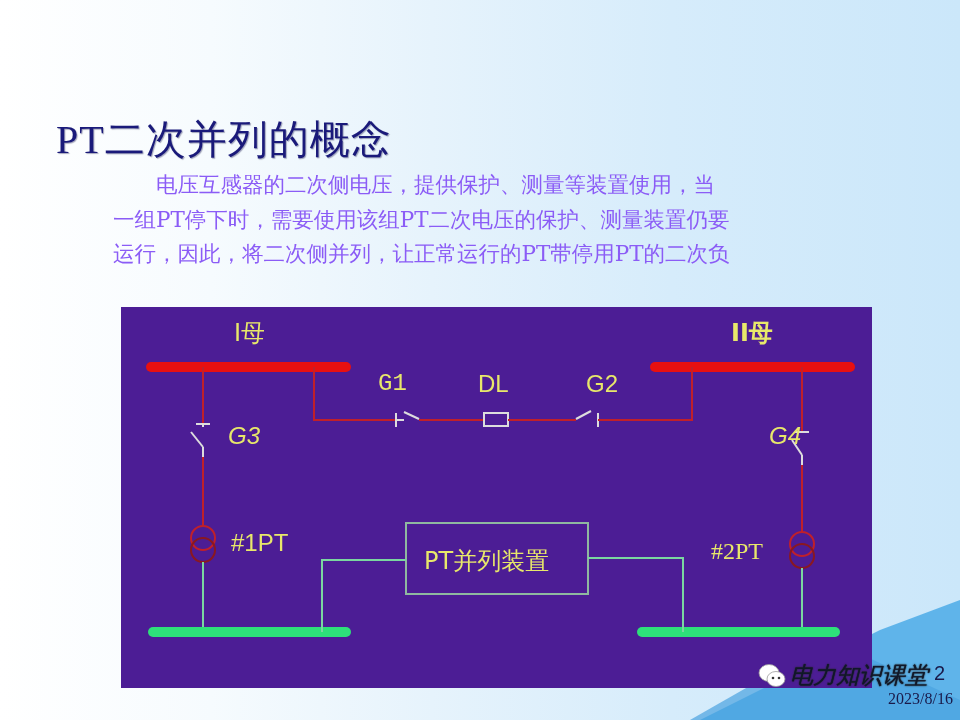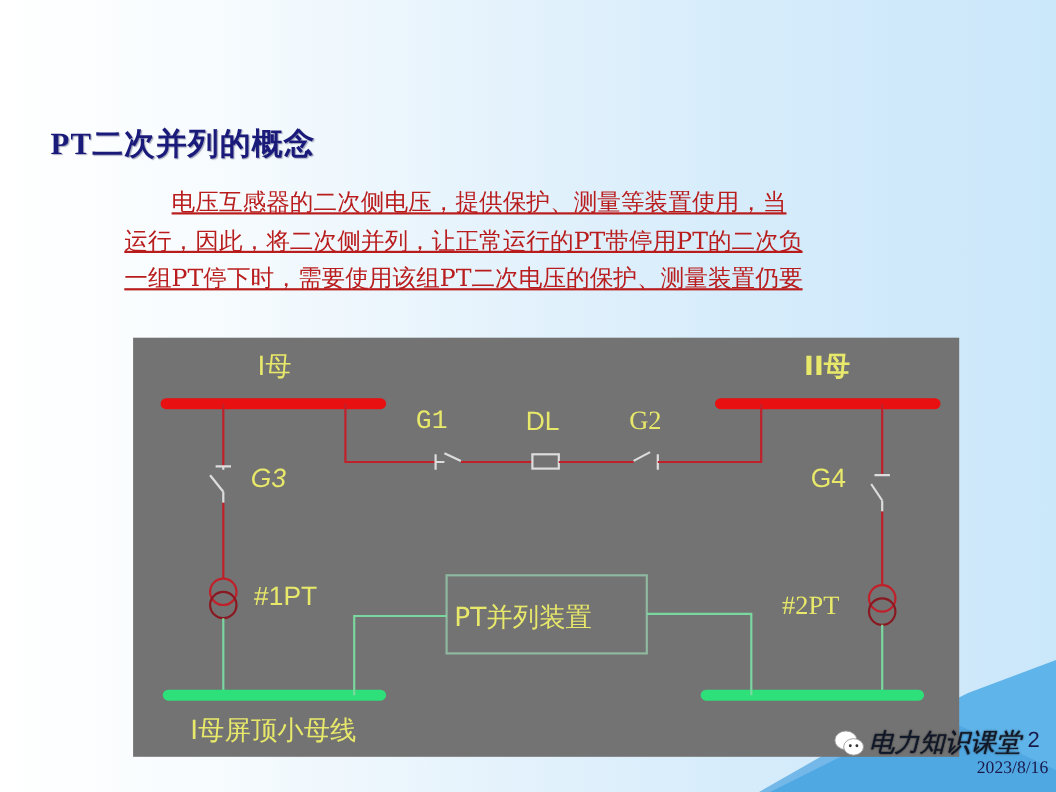--- a/index.html
+++ b/index.html
@@ -1,47 +1,47 @@
 <!DOCTYPE html>
 <html><head>
 <meta charset="utf-8">
 <style>
   html, body { margin:0; padding:0; }
   body { width:960px; height:720px; overflow:hidden; position:relative;
     background: linear-gradient(90deg, #ffffff 0%, #f6fbfe 22%, #e6f3fc 45%, #d6ecfb 70%, #cbe7fa 100%);
     font-family: "DejaVu Serif", "Liberation Serif", serif; }
   .corner { position:absolute; left:0; top:0; width:960px; height:720px; }
-  .title { position:absolute; left:46px; top:112px; font-size:28px; color:#1a1a7a;
+  .title { position:absolute; left:56px; top:112px; font-size:40px; color:#1a1a7a;
     font-family: "Liberation Serif", "DejaVu Serif", serif; letter-spacing:1px;
-    text-shadow: 1px 1px 1px rgba(0,0,60,0.35); font-weight: bold; }
-  .para { position:absolute; left:113px; top:168px; width:760px; font-size:21.5px; line-height:34.5px; color:#b91c1c;text-decoration:underline; }
+    text-shadow: 1px 1px 1px rgba(0,0,60,0.35); }
+  .para { position:absolute; left:113px; top:168px; width:760px; font-size:21.5px; line-height:34.5px; color:#8b5cf6; }
   .para .indent { display:inline-block; width:43px; }
-  .diagram { position:absolute; left:121px; top:307px; width:751px; height:381px; background:#737373; }
+  .diagram { position:absolute; left:121px; top:307px; width:751px; height:381px; background:#4c1d95; }
   .diagram svg { position:absolute; left:0; top:0; }
   .lbl { position:absolute; color:#e8e86a; font-family:"Liberation Sans", "DejaVu Sans", sans-serif; font-size:24px; white-space:nowrap; }
   .lbl.cjk { font-family:"DejaVu Sans", sans-serif; }
   .watermark { position:absolute; left:758px; top:660px; display:flex; align-items:center; }
   .wm-text { font-family:"DejaVu Sans", sans-serif; font-size:23px; color:#0f172a; text-shadow:0 0 2px #333, 0 0 1px #000; margin-left:4px;font-style:italic; }
   .pagenum { position:absolute; left:934px; top:662px; font-size:20px; color:#1a1a4a; font-family:"Liberation Sans", sans-serif; }
   .date { position:absolute; left:876px; top:690px; font-size:16px; color:#1a1a4a; font-family:Liberation Serif, serif;margin-left:12px; }
 </style>
 </head>
 <body>
 
 <svg class="corner" width="960" height="720">
   <polygon points="880,630 960,600 960,720 700,720" fill="#5fb4ea"></polygon>
   <polygon points="830,640 960,700 960,720 690,720" fill="#4aa3e0" opacity="0.7"></polygon>
 </svg>
 
 <div class="title">PT二次并列的概念</div>
 
 <div class="para">
   <div><span class="indent"></span><span>电压互感器的二次侧电压，提供保护、测量等装置使用，当</span></div>
+  <div>一组PT停下时，需要使用该组PT二次电压的保护、测量装置仍要</div>
   <div>运行，因此，将二次侧并列，让正常运行的PT带停用PT的二次负</div>
-  <div>一组PT停下时，需要使用该组PT二次电压的保护、测量装置仍要</div>
 </div>
 
 <div class="diagram">
   <svg width="751" height="381">
 
     <line x1="30" y1="60" x2="225" y2="60" stroke="#e81010" stroke-width="10" stroke-linecap="round"></line>
     <line x1="534" y1="60" x2="729" y2="60" stroke="#e81010" stroke-width="10" stroke-linecap="round"></line>
 
     <polyline points="193,60 193,113 275,113" fill="none" stroke="#c0202a" stroke-width="2"></polyline>
     <line x1="275" y1="113" x2="283" y2="113" stroke="#ddd" stroke-width="2"></line>
@@ -78,27 +78,26 @@
 
     <rect x="285" y="216" width="182" height="71" fill="none" stroke="#8fb8a0" stroke-width="2"></rect>
     <polyline points="201,325 201,253 285,253" fill="none" stroke="#7ad7a0" stroke-width="2"></polyline>
     <polyline points="467,251 562,251 562,325" fill="none" stroke="#7ad7a0" stroke-width="2"></polyline>
   </svg>
 
   <div class="lbl cjk" style="left:113px;top:10px;">I母</div>
   <div class="lbl cjk" style="left:610px;top:10px;font-weight:bold;">II母</div>
   <div class="lbl" style="left:257px;top:63px;font-family:Liberation Mono, monospace;">G1</div>
   <div class="lbl" style="left:357px;top:63px;">DL</div>
-  <div class="lbl" style="left:451px;top:63px;font-family:Liberation Serif, serif;">G2</div>
+  <div class="lbl" style="left:465px;top:63px;">G2</div>
   <div class="lbl" style="left:107px;top:115px;font-style:italic;">G3</div>
-  <div class="lbl" style="left:616px;top:115px;">G4</div>
+  <div class="lbl" style="left:648px;top:115px;font-style:italic;">G4</div>
   <div class="lbl" style="left:110px;top:222px;">#1PT</div>
   <div class="lbl" style="left:590px;top:231px;font-family:Liberation Serif, serif;">#2PT</div>
-  <div class="lbl cjk" style="left:292px;top:238px;">PT并列装置</div>
-  <div class="lbl cjk" style="left:52px;top:341px;">I母屏顶小母线</div>
+  <div class="lbl cjk" style="left:303px;top:238px;">PT并列装置</div>
 </div>
 
 <div class="watermark">
   <svg width="28" height="26">
     <ellipse cx="11" cy="10" rx="10" ry="8.5" fill="#fff" stroke="#999" stroke-width="0.8"></ellipse>
     <ellipse cx="18" cy="16" rx="9" ry="7.5" fill="#fff" stroke="#999" stroke-width="0.8"></ellipse>
     <circle cx="15" cy="15" r="1.3" fill="#333"></circle>
     <circle cx="21" cy="15" r="1.3" fill="#333"></circle>
   </svg>
   <span class="wm-text">电力知识课堂</span>

